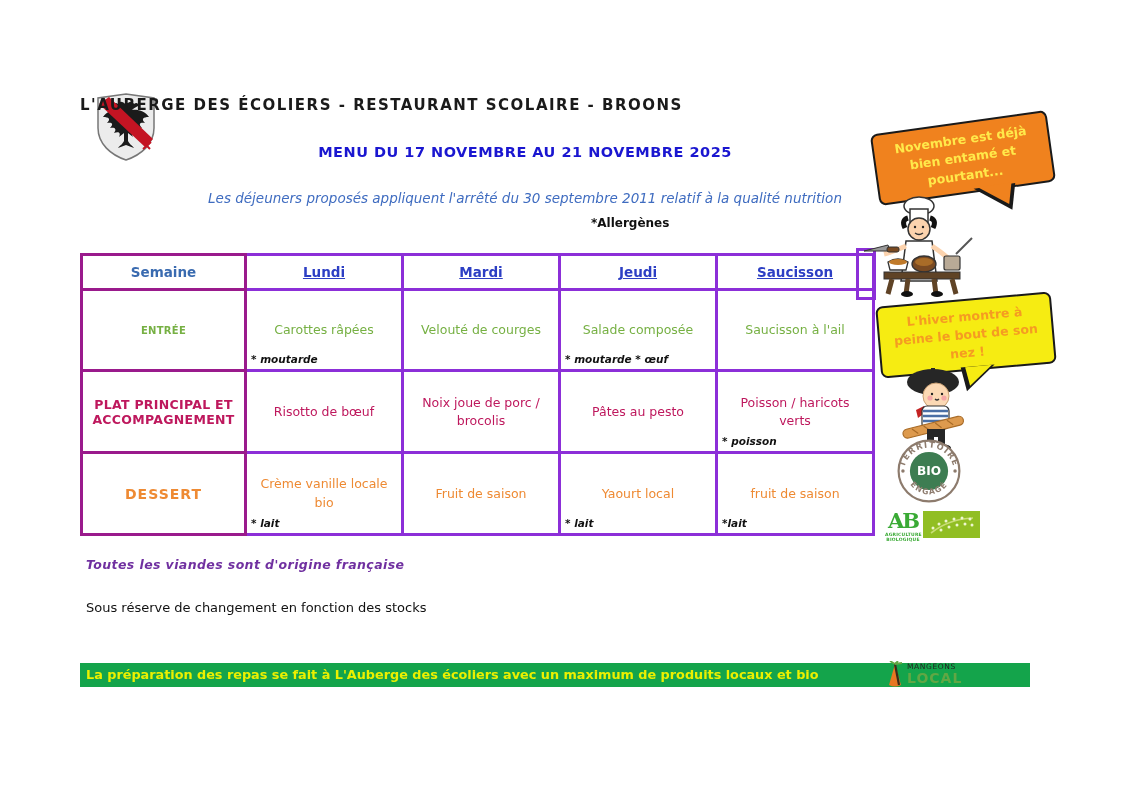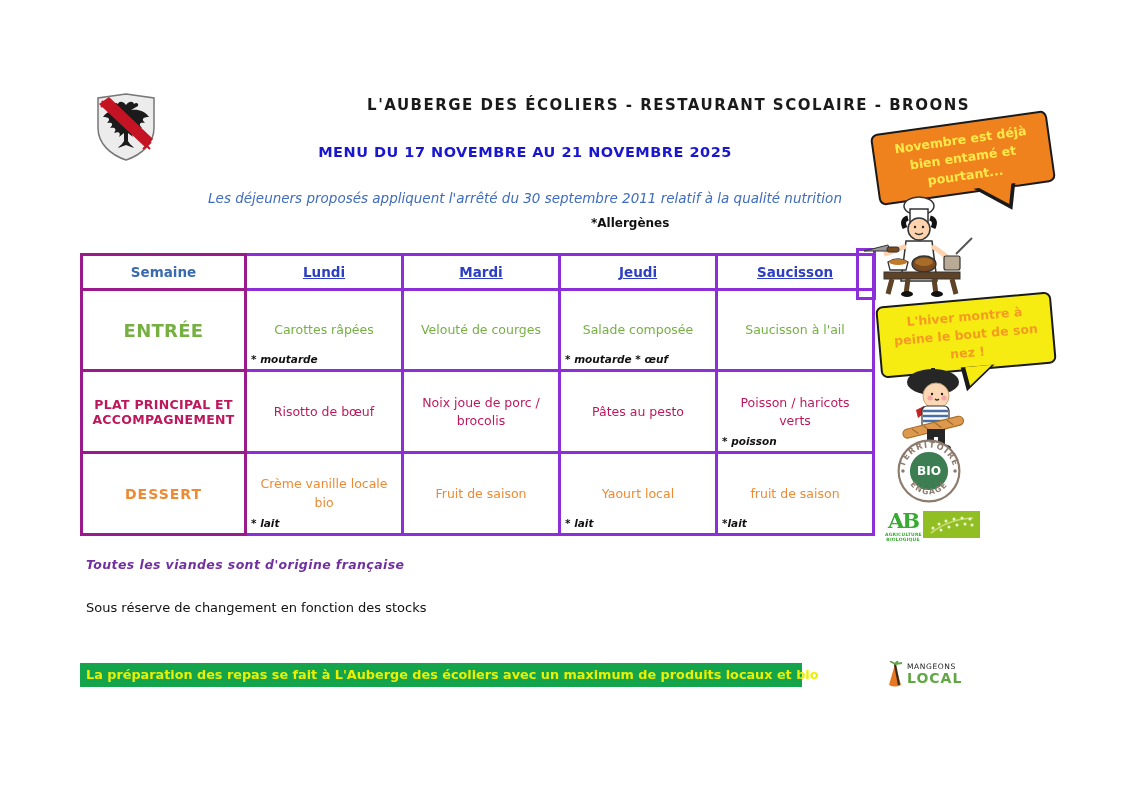--- a/index.html
+++ b/index.html
@@ -3,39 +3,39 @@
 <meta charset="utf-8">
 <style>
   html,body{margin:0;padding:0;}
   body{
     width:1132px;height:800px;position:relative;background:#ffffff;
     font-family:"DejaVu Sans","Liberation Sans",sans-serif;overflow:hidden;
   }
   .abs{position:absolute;}
 
   
-  .page-title{left:80px;top:96px;width:890px;text-align:right;
+  .page-title{left:80px;top:96px;width:890px;text-align:left;
     font-size:15px;font-weight:bold;color:#1a1a1a;letter-spacing:1.5px;}
   .menu-week{left:80px;top:144px;width:890px;text-align:center;
     font-size:14.5px;font-weight:bold;color:#1a16d0;letter-spacing:.5px;}
   .regulation{left:80px;top:190px;width:890px;text-align:center;
     font-size:13.5px;font-style:italic;color:#3f6cc0;}
   .allergens-label{left:591px;top:216px;font-size:12px;font-weight:bold;color:#111;}
 
   
   table.menu{position:absolute;left:80px;top:253px;width:792px;height:283px;
     border-collapse:collapse;table-layout:fixed;}
   table.menu td,table.menu th{border:3px solid #8c2fd8;background:#fff;
     text-align:center;vertical-align:middle;position:relative;padding:2px 4px;}
   table.menu .colfirst{border-color:#9a1a8c;}
   th.day{color:#2d3fc4;font-size:13.5px;font-weight:bold;text-decoration:underline;}
   th.semaine{color:#3a6bb0;font-size:13.5px;font-weight:600;}
   tr.hdr{height:34px;}
   tr.row{height:80px;}
-  .row-label{font-weight:bold;font-size:18px;letter-spacing:.3px;}
+  .row-label{font-weight:bold;font-size:10px;letter-spacing:.3px;}
   .lbl-entree,.r-entree .dish{color:#76b043;}
   .lbl-plat,.r-plat .dish{color:#be185d;}
   .lbl-dessert,.r-dessert .dish{color:#ee8a33;}
   .dish{font-size:12.5px;font-weight:400;line-height:1.45;}
   .allergen{position:absolute;left:4px;bottom:4px;font-size:10.5px;font-weight:600;
     font-style:italic;color:#111;text-align:left;}
 
   
   .bubble{border:2px solid #1a1a1a;border-radius:7px;text-align:center;
     font-weight:bold;font-size:12.5px;line-height:1.45;padding:7px 8px;box-sizing:border-box;}
@@ -51,21 +51,21 @@
     border-top:24px solid #1a1a1a;border-right:34px solid transparent;transform:skewX(10deg);}
   .bubble-winter::after{content:"";position:absolute;bottom:-17px;right:61px;width:0;height:0;
     border-top:19px solid #f6ec12;border-right:27px solid transparent;transform:skewX(10deg);}
 
   .purple-frame{left:856px;top:248px;width:14px;height:46px;border:3px solid #8c2fd8;}
 
   
   .meat-origin{left:86px;top:557px;font-size:12.5px;font-weight:bold;font-style:italic;
     color:#7030a0;letter-spacing:.4px;}
   .stock-note{left:86px;top:600px;font-size:13px;color:#111;}
-  .banner{left:80px;top:663px;width:722px;height:24px;background:#14a44b;}
+  .banner{left:80px;top:663px;width:950px;height:24px;background:#14a44b;}
   .banner-text{padding-left:6px;line-height:24px;font-size:12.8px;font-weight:bold;
     color:#ecf000;white-space:nowrap;}
 
   
   .ab-logo{left:885px;top:510px;width:36px;text-align:center;}
   .ab-letters{font-size:21px;font-weight:bold;color:#3aaa35;line-height:22px;
     font-family:"DejaVu Serif",serif;letter-spacing:-2px;}
   .ab-sub{font-size:4.5px;color:#3aaa35;font-weight:bold;line-height:1.2;letter-spacing:.2px;}
   .mangeons{left:886px;top:661px;display:flex;align-items:center;gap:3px;}
   .mangeons-text{display:flex;flex-direction:column;line-height:1;}

